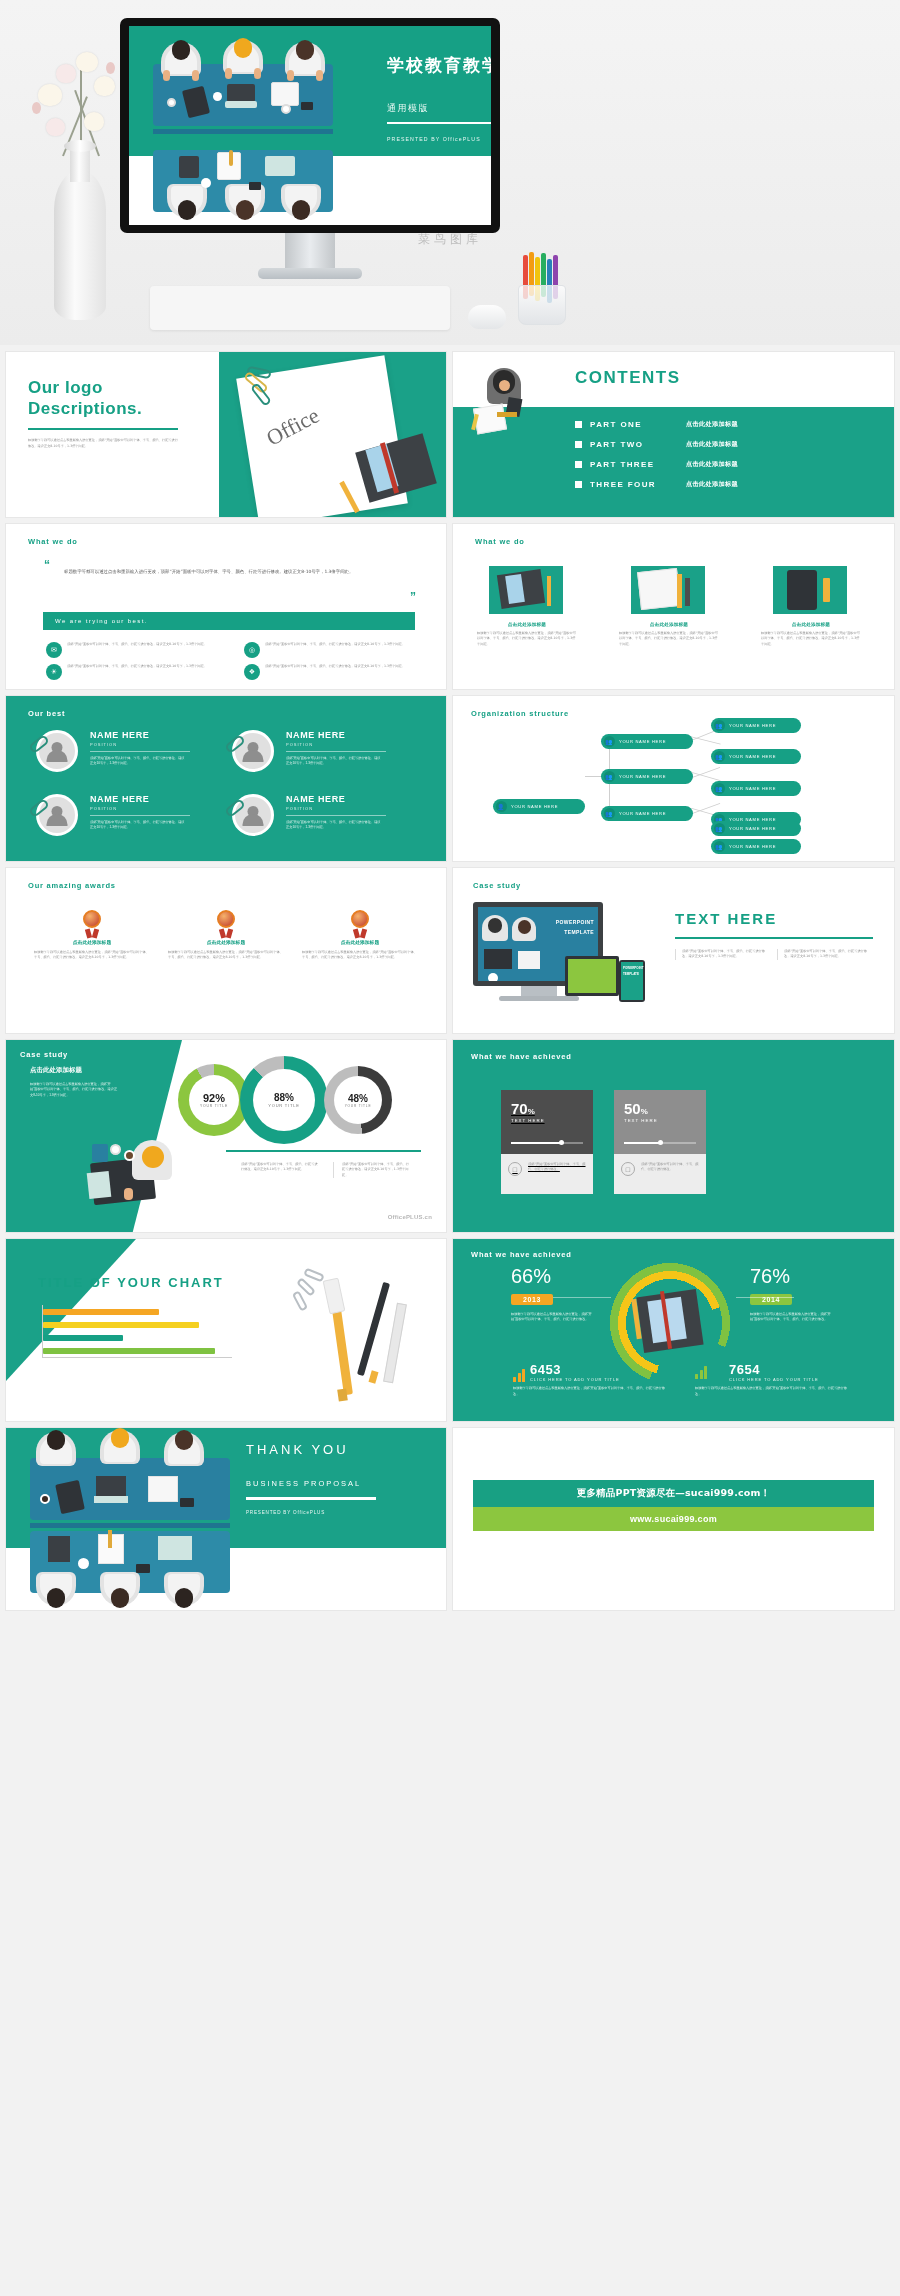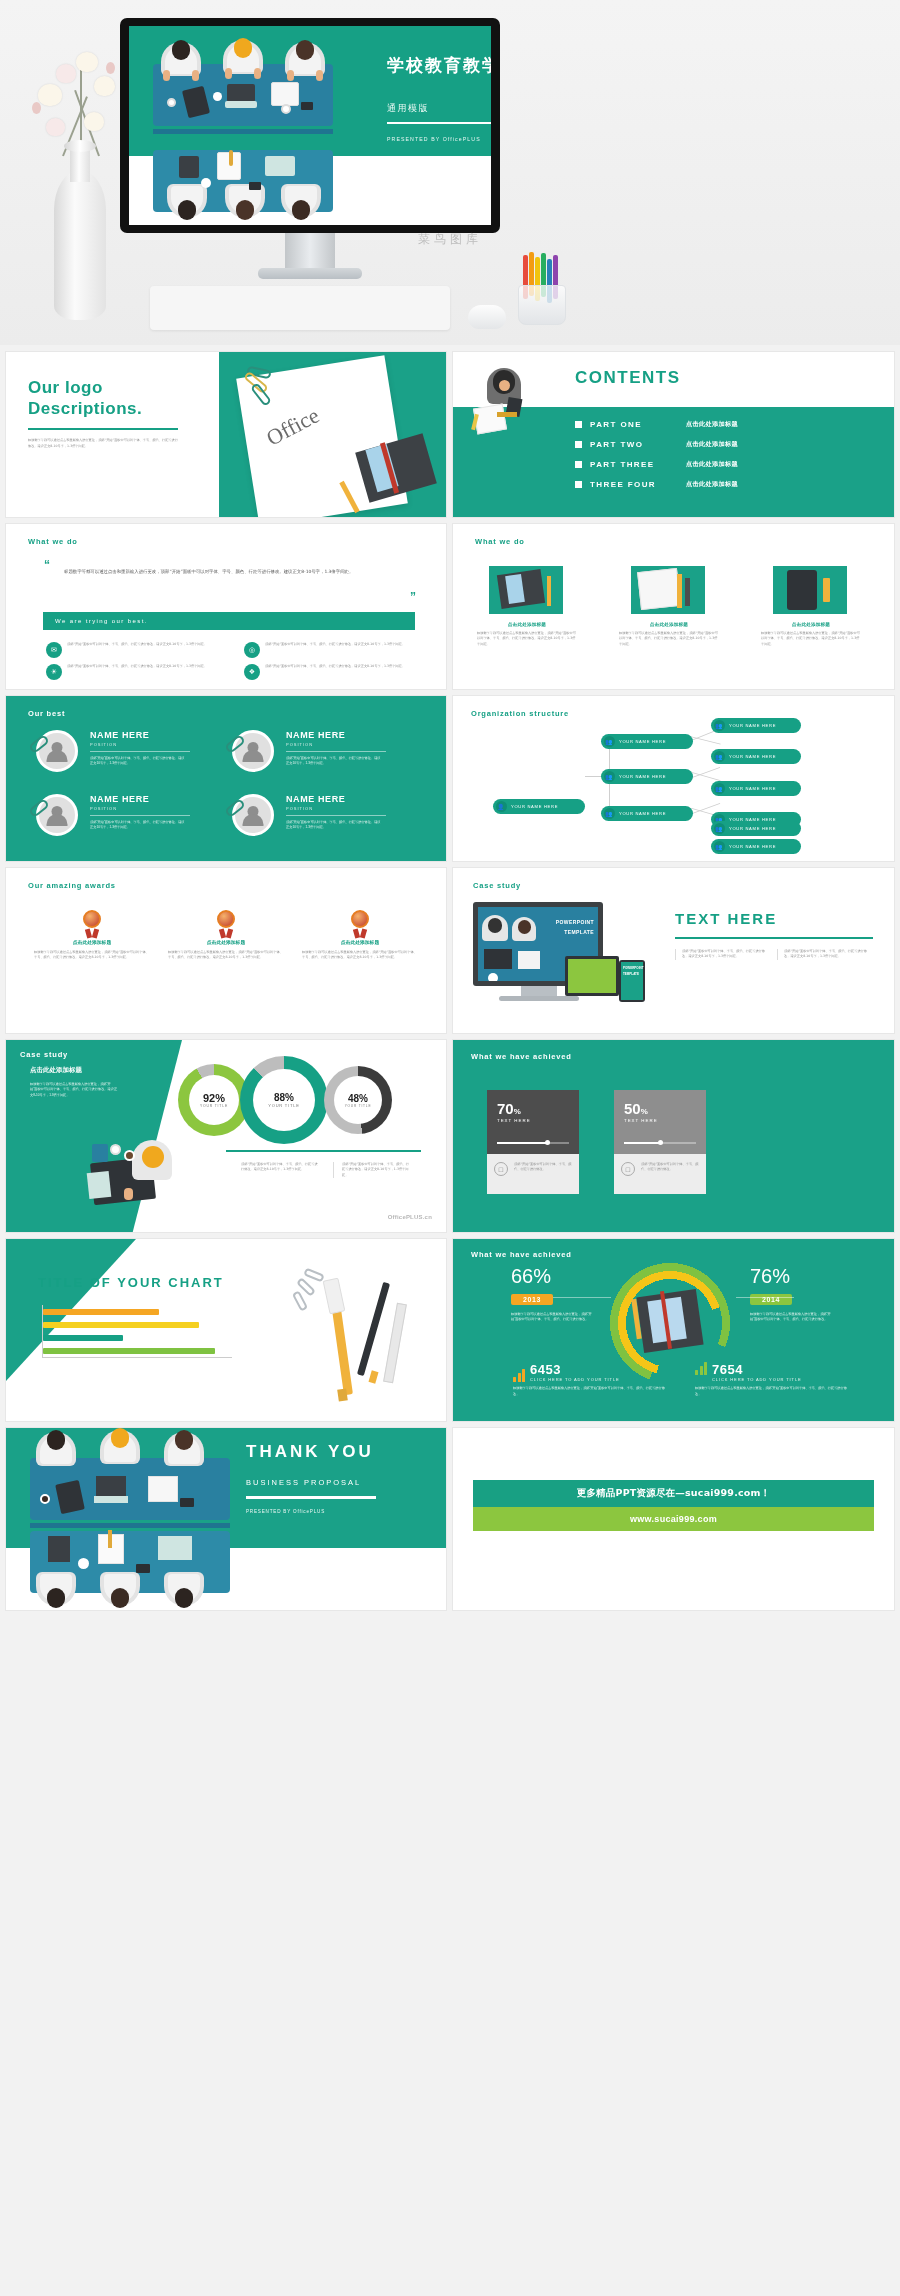--- a/index.html
+++ b/index.html
@@ -160,21 +160,21 @@
   
   .big-pct { font-size:20px; font-weight:400; color:#fff; }
   .yearbox { display:inline-block; color:#fff; font-size:7px; font-weight:700;
      padding:2px 12px; border-radius:2px; letter-spacing:.6px; }
   .stat-num { font-size:13px; font-weight:700; color:#fff; letter-spacing:.5px; }
   .stat-cap { font-size:4px; color:#e6f6f1; letter-spacing:.9px; }
   .barsicon { display:flex; align-items:flex-end; gap:1.5px; height:13px; }
   .barsicon i { width:3px; border-radius:.5px; display:block; }
 
   
-  .ty-h { font-size:17px; font-weight:700; color:#fff; letter-spacing:3px; }
+  .ty-h { font-size:13px; font-weight:400; color:#fff; letter-spacing:3px; }
   .ty-sub { font-size:7.5px; color:#fff; letter-spacing:2px; }
   .ty-rule { width:130px; height:2.5px; background:#fff; margin:9px 0 10px; }
   .ty-by { font-size:4.6px; color:#eaf7f3; letter-spacing:.8px; }
 
   .promo-top { background:#18a083; color:#fff; font-size:9.5px; font-weight:700; text-align:center;
      padding:7px 0; letter-spacing:.2px; }
   .promo-bot { background:#8cc63f; color:#fff; font-size:9px; font-weight:700; text-align:center;
      padding:7px 0; letter-spacing:.3px; }
   .opl { font-size:6px; letter-spacing:.2px; color:#b7b7b7; font-weight:700; }
 </style>
@@ -653,21 +653,21 @@
     <div style="position:absolute;left:235px;top:122px;display:flex;gap:14px;">
       <div class="tiny cn" style="width:78px;">顶部“开始”面板中可以对字体、字号、颜色、行距等进行修改。建议正文8-10号字，1.3倍字间距。</div>
       <div class="tiny cn" style="width:78px;border-left:1px solid #dcdcdc;padding-left:8px;">顶部“开始”面板中可以对字体、字号、颜色、行距等进行修改。建议正文8-10号字，1.3倍字间距。</div>
     </div>
     <div class="opl" style="position:absolute;right:14px;bottom:12px;">OfficePLUS.cn</div>
   </div>
 
   <div class="slide green" style="left:453px;top:1040px;width:441px;height:192px;">
     <div class="sl-title w" style="position:absolute;left:18px;top:12px;">What  we  have  achieved</div>
 
-    <div class="ach" style="left:34px;top:50px;">
+    <div class="ach" style="left:48px;top:50px;text-decoration:underline;">
       <div class="ach-top" style="background:#4d4d4d;">
         <div class="ach-pct"><span>70</span><small>%</small></div>
         <div class="ach-txt">TEXT HERE</div>
         <div class="ach-bar">
             <i style="width:70%"></i>
             <span class="ach-knob" style="left:calc(70% - 2px)"></span>
           </div>
       </div>
       <div class="ach-bot">
         <div class="ach-ic">☐</div>
@@ -772,21 +772,21 @@
         </div>
         <div>
           <div class="stat-num">6453</div>
           <div class="stat-cap">CLICK  HERE  TO  ADD  YOUR  TITLE</div>
         </div>
       </div>
       <div class="tiny w" style="margin-top:4px;">标题数字等都可以通过点击和重新输入进行更改，顶部“开始”面板中可以对字体、字号、颜色、行距等进行修改。</div>
     </div>
 
     <div style="position:absolute;left:242px;bottom:24px;width:155px;">
-      <div style="display:flex;align-items:flex-start;gap:5px;">
+      <div style="display:flex;align-items:center;gap:22px;">
         <div class="barsicon">
           <i style="height:5px;background:#8cc63f;"></i>
             <i style="height:9px;background:#8cc63f;"></i>
             <i style="height:13px;background:#8cc63f;"></i>
         </div>
         <div>
           <div class="stat-num">7654</div>
           <div class="stat-cap">CLICK  HERE  TO  ADD  YOUR  TITLE</div>
         </div>
       </div>
@@ -838,21 +838,21 @@
       <div style="position:absolute;left:162px;top:74px;width:14px;height:9px;background:#2b2f33;border-radius:1px;"></div>
       <div style="position:absolute;left:30px;top:112px;width:22px;height:26px;background:#3a3f44;"></div>
       <div style="position:absolute;left:80px;top:110px;width:26px;height:30px;background:#fafafa;border:1px solid #e4e4e4;"></div>
       <div style="position:absolute;left:90px;top:106px;width:4px;height:18px;background:#e0a93a;"></div>
       <div style="position:absolute;left:140px;top:112px;width:34px;height:24px;background:#cfe5e1;"></div>
       <div style="position:absolute;left:60px;top:134px;width:11px;height:11px;border-radius:50%;background:#fff;"></div>
       <div style="position:absolute;left:118px;top:140px;width:14px;height:9px;background:#2b2f33;border-radius:1px;"></div>
     </div>
     <div style="position:absolute;left:240px;top:14px;">
       <div class="ty-h">THANK  YOU</div>
-      <div class="ty-sub" style="margin-top:16px;">BUSINESS  PROPOSAL</div>
+      <div class="ty-sub" style="margin-top:22px;">BUSINESS  PROPOSAL</div>
       <div class="ty-rule"></div>
       <div class="ty-by">PRESENTED  BY  OfficePLUS</div>
     </div>
   </div>
 
   <div class="slide" style="left:453px;top:1428px;width:441px;height:182px;">
     <div style="position:absolute;left:20px;top:52px;right:20px;">
       <div class="promo-top cn">更多精品PPT资源尽在—sucai999.com！</div>
       <div class="promo-bot">www.sucai999.com</div>
     </div>

